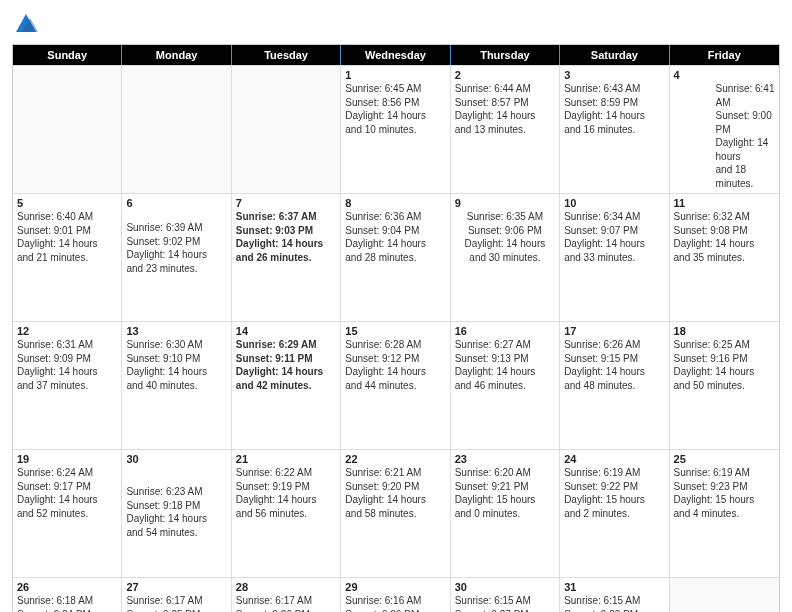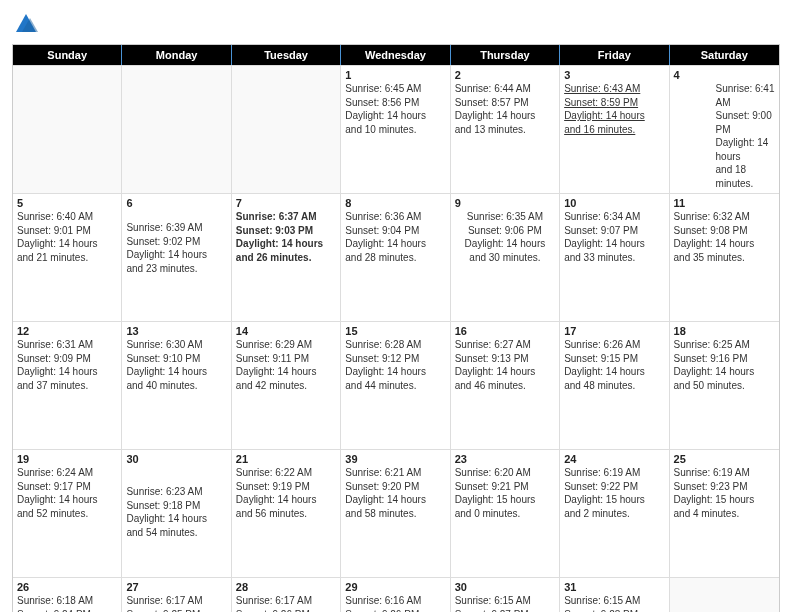--- a/index.html
+++ b/index.html
@@ -137,22 +137,22 @@
     </div>
   </div>
 
   <div class="calendar">
     <div class="cal-header" id="cal-header">
         <div class="cal-header-cell">Sunday</div>
         <div class="cal-header-cell">Monday</div>
         <div class="cal-header-cell">Tuesday</div>
         <div class="cal-header-cell">Wednesday</div>
         <div class="cal-header-cell">Thursday</div>
+        <div class="cal-header-cell">Saturday</div>
         <div class="cal-header-cell">Friday</div>
-        <div class="cal-header-cell">Saturday</div>
       </div>
     <div class="cal-body" id="cal-body">
         <div class="cal-row">
           <div class="cal-cell empty"></div>
           <div class="cal-cell empty"></div>
           <div class="cal-cell empty"></div>
           <div class="cal-cell">
             <div class="day-num">1</div>
             <div class="cell-text" style="white-space: pre-line;">Sunrise: 6:45 AM
 Sunset: 8:56 PM
@@ -161,21 +161,21 @@
           </div>
           <div class="cal-cell">
             <div class="day-num">2</div>
             <div class="cell-text" style="white-space: pre-line;">Sunrise: 6:44 AM
 Sunset: 8:57 PM
 Daylight: 14 hours
 and 13 minutes.</div>
           </div>
           <div class="cal-cell">
             <div class="day-num">3</div>
-            <div class="cell-text" style="white-space: pre-line; text-decoration: underline;">Sunrise: 6:43 AM
+            <div class="cell-text" style="white-space: pre-line;">Sunrise: 6:43 AM
 Sunset: 8:59 PM
 Daylight: 14 hours
 and 16 minutes.</div>
           </div>
           <div class="cal-cell">
             <div class="day-num">4</div>
             <div class="cell-text" style="white-space: pre-line; margin-left: 42px;">Sunrise: 6:41 AM
 Sunset: 9:00 PM
 Daylight: 14 hours
 and 18 minutes.</div>
@@ -242,21 +242,21 @@
           </div>
           <div class="cal-cell">
             <div class="day-num">13</div>
             <div class="cell-text" style="white-space: pre-line;">Sunrise: 6:30 AM
 Sunset: 9:10 PM
 Daylight: 14 hours
 and 40 minutes.</div>
           </div>
           <div class="cal-cell">
             <div class="day-num">14</div>
-            <div class="cell-text" style="white-space: pre-line;">Sunrise: 6:29 AM
+            <div class="cell-text" style="white-space: pre-line; font-weight: bold;">Sunrise: 6:29 AM
 Sunset: 9:11 PM
 Daylight: 14 hours
 and 42 minutes.</div>
           </div>
           <div class="cal-cell">
             <div class="day-num">15</div>
             <div class="cell-text" style="white-space: pre-line;">Sunrise: 6:28 AM
 Sunset: 9:12 PM
 Daylight: 14 hours
 and 44 minutes.</div>
@@ -299,21 +299,21 @@
 and 54 minutes.</div>
           </div>
           <div class="cal-cell">
             <div class="day-num">21</div>
             <div class="cell-text" style="white-space: pre-line;">Sunrise: 6:22 AM
 Sunset: 9:19 PM
 Daylight: 14 hours
 and 56 minutes.</div>
           </div>
           <div class="cal-cell">
-            <div class="day-num">39</div>
+            <div class="day-num">22</div>
             <div class="cell-text" style="white-space: pre-line;">Sunrise: 6:21 AM
 Sunset: 9:20 PM
 Daylight: 14 hours
 and 58 minutes.</div>
           </div>
           <div class="cal-cell">
             <div class="day-num">23</div>
             <div class="cell-text" style="white-space: pre-line;">Sunrise: 6:20 AM
 Sunset: 9:21 PM
 Daylight: 15 hours

